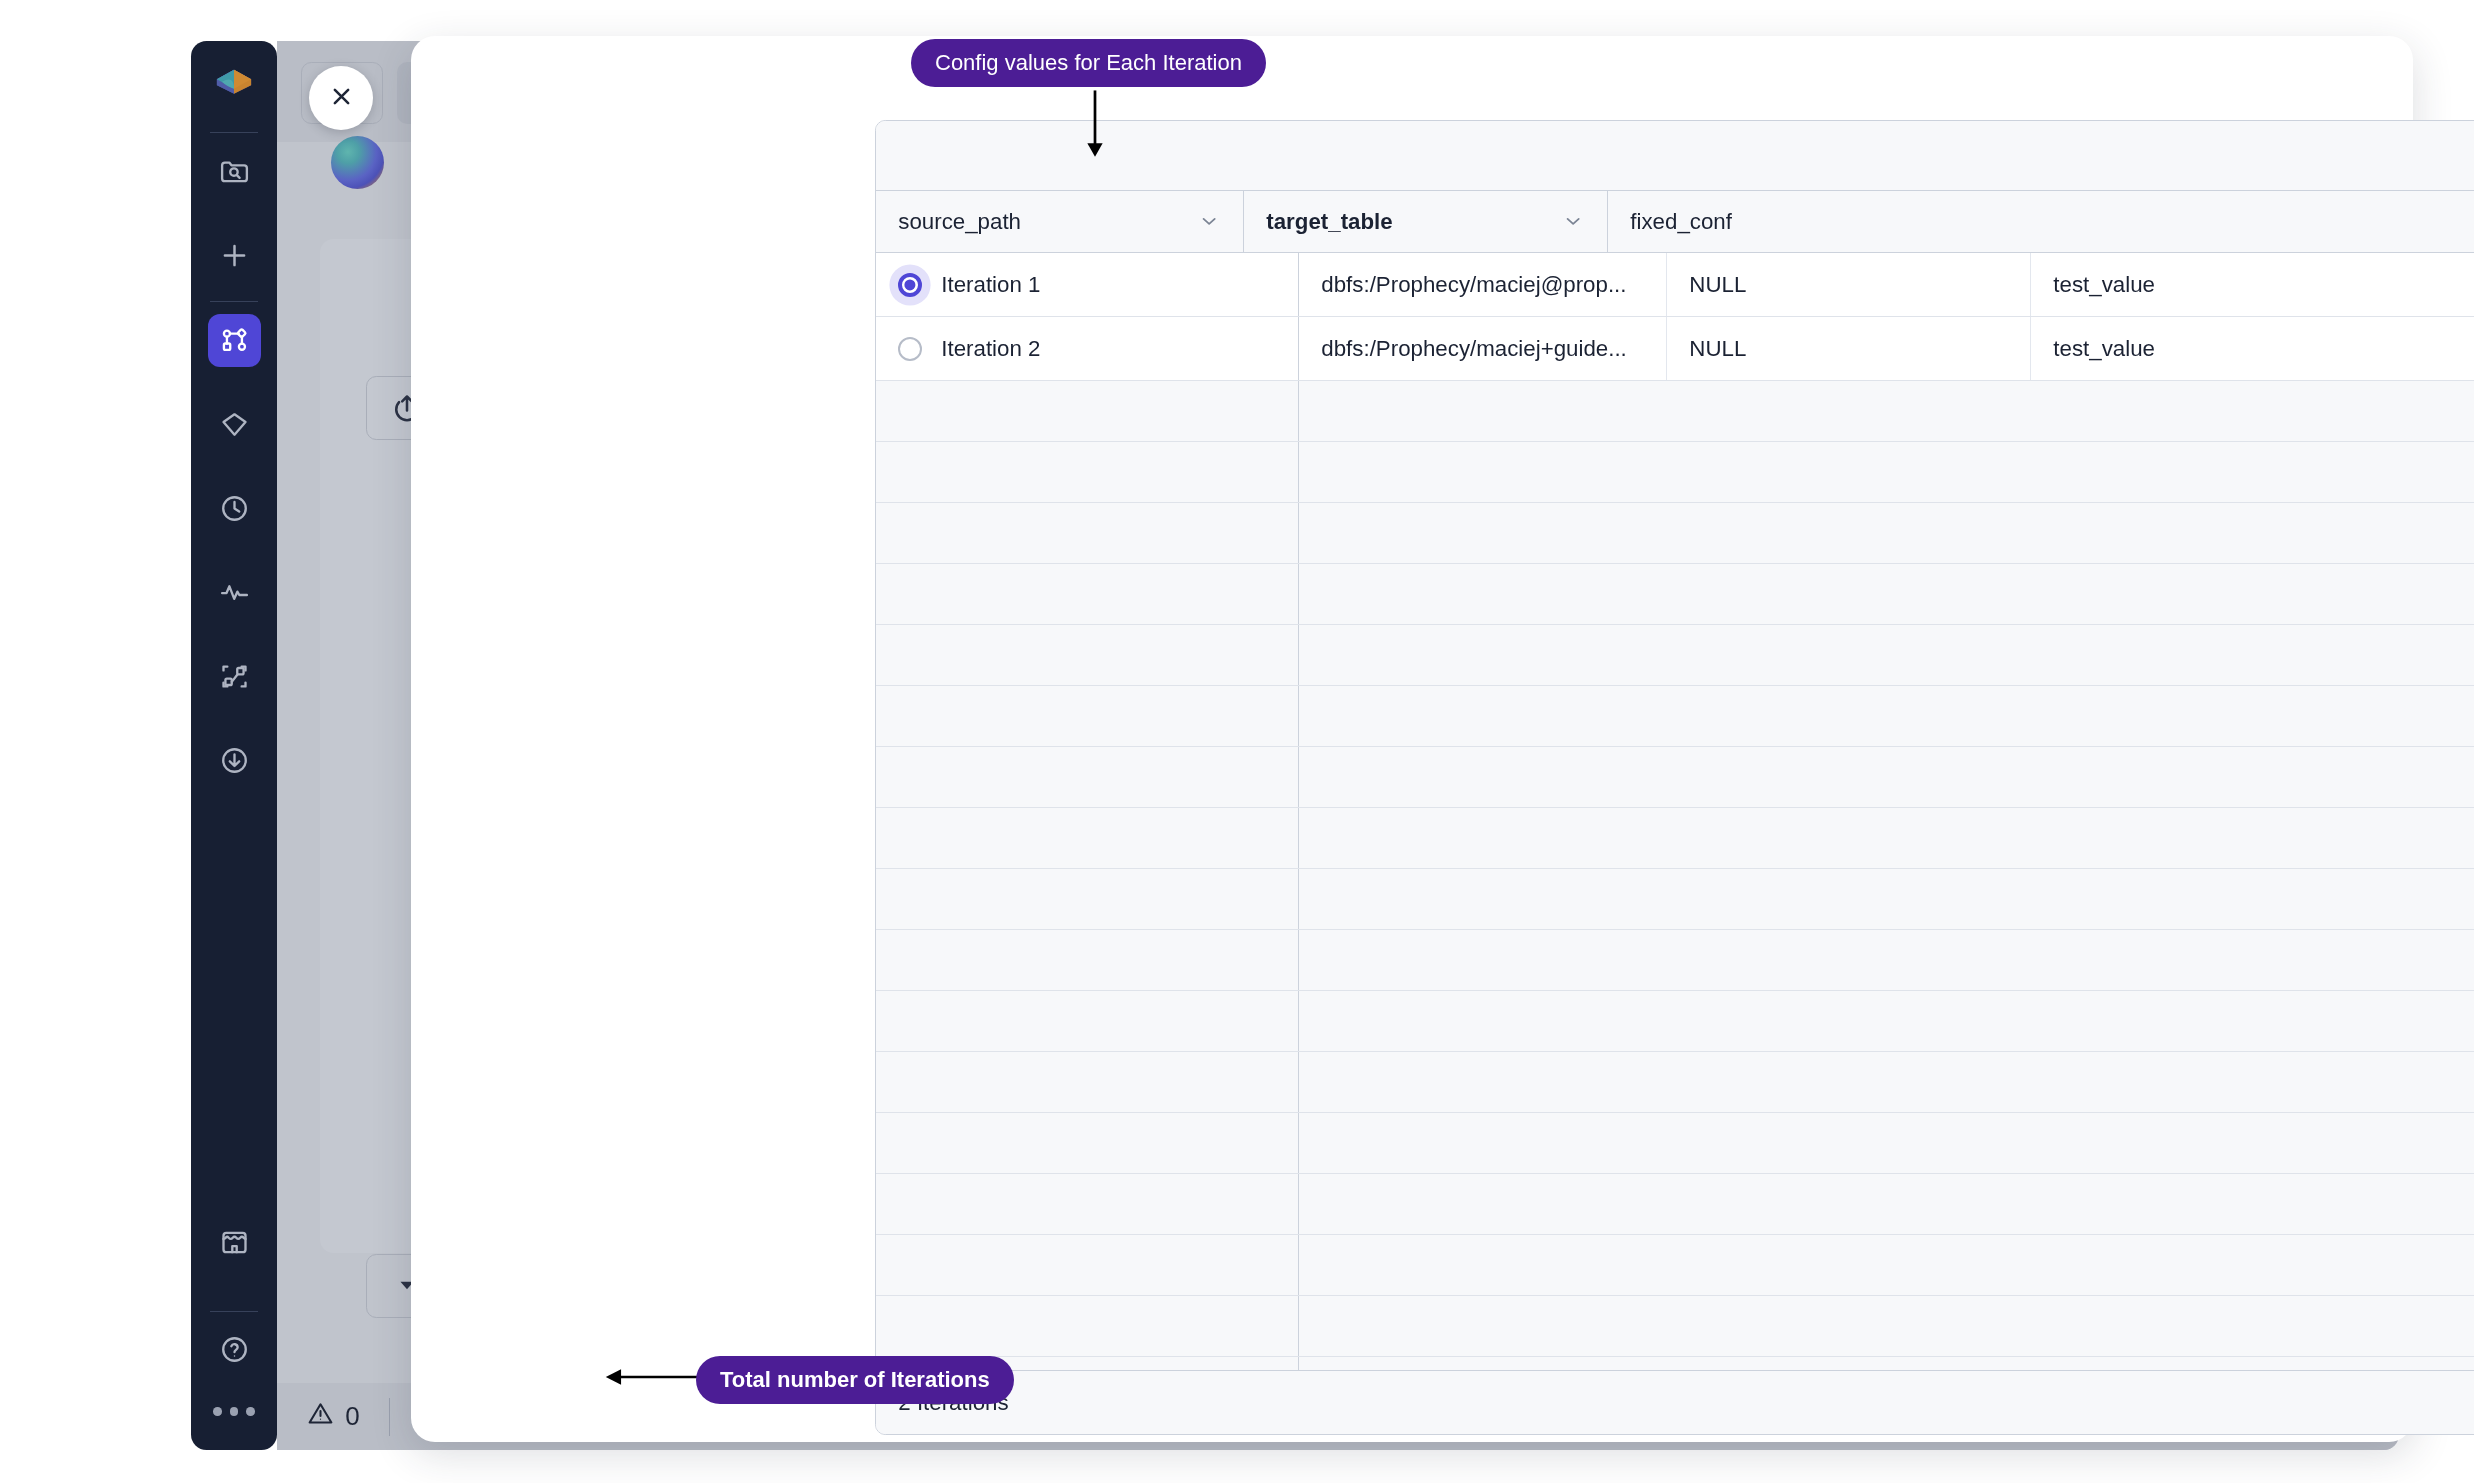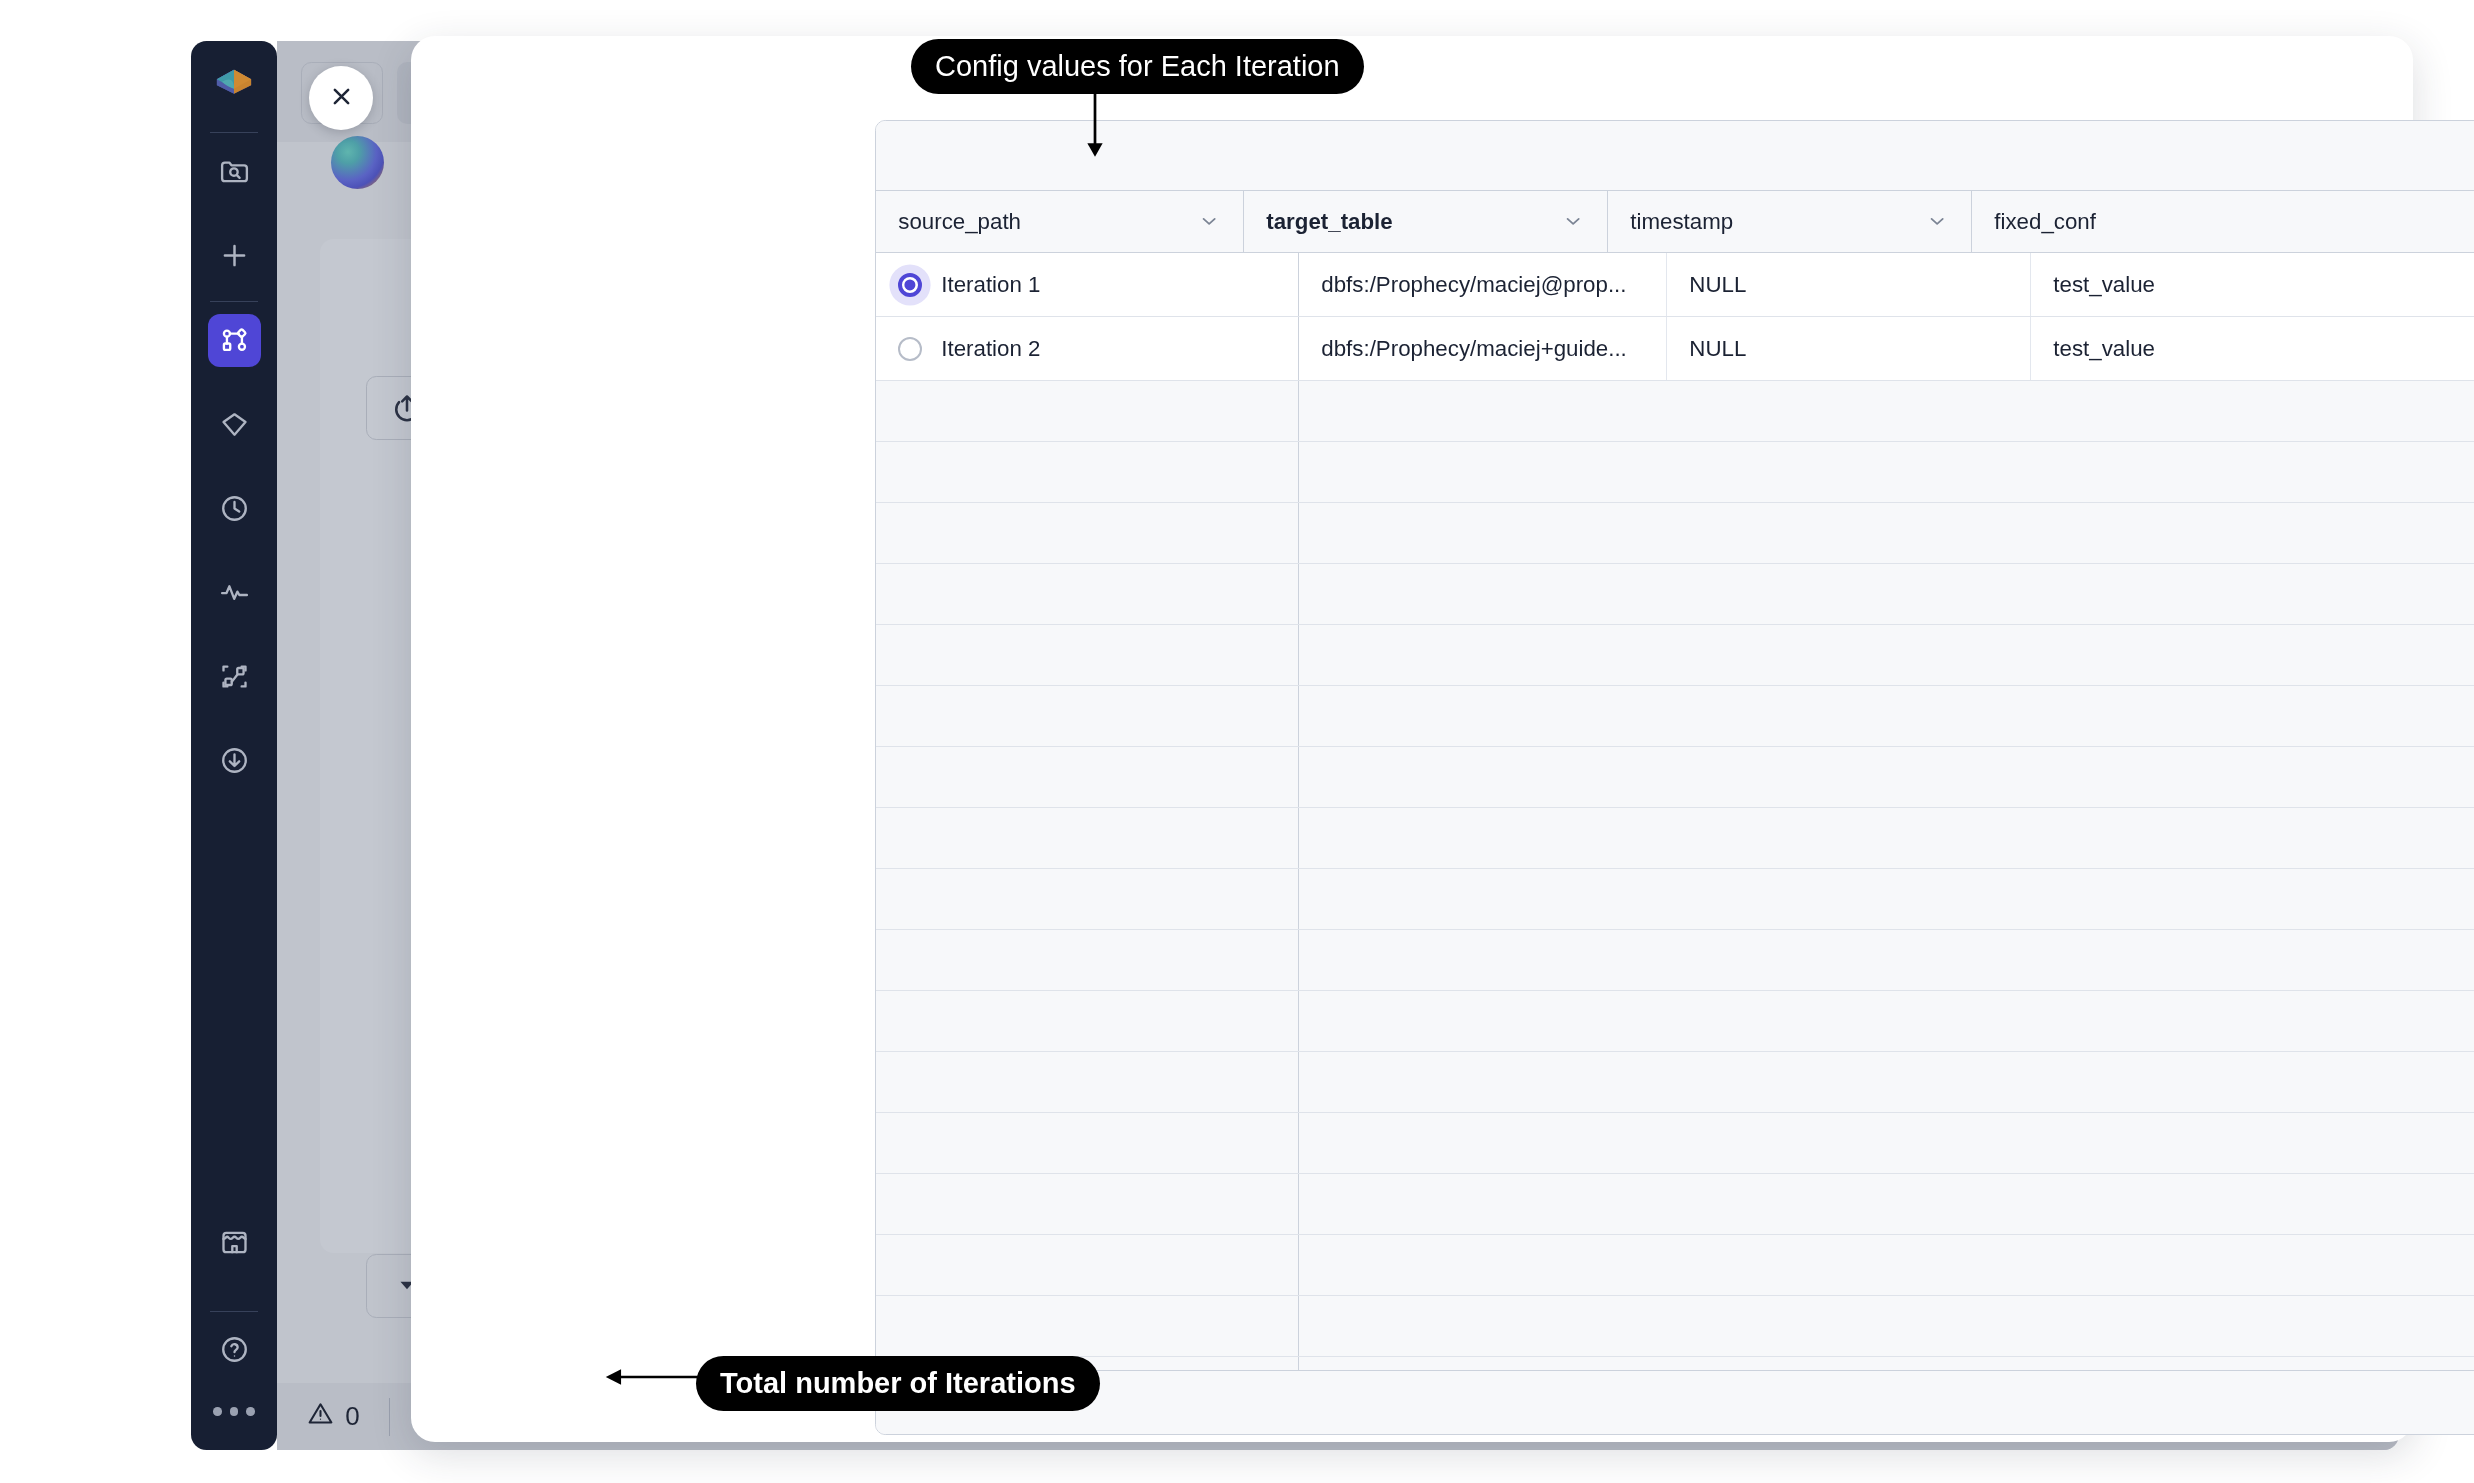--- a/index.html
+++ b/index.html
@@ -171,22 +171,22 @@
 
   .grid-foot {
     height: 64px; background: #f7f8fa; flex: 0 0 auto;
     border-top: 1.3px solid #ccd2dc;
     display: flex; align-items: center; padding-left: 22.3px;
     font-size: 22.3px; color: #1b2233;
   }
 
   
   .callout {
-    position: absolute; background: #000000; color: #ffffff;
-    border-radius: 858px; font-size: 29px;
+    position: absolute; background: #4c1d95; color: #ffffff;
+    border-radius: 858px; font-size: 22px;
     padding: 11.2px 24px; white-space: nowrap; z-index: 40;
   }
   .anno-line { position: absolute; z-index: 39; }
 </style>
 </head>
 <body>
 
 <div id="root">
 
   <div class="rail">
@@ -388,28 +388,20 @@
           </span>
         </div>
         <div class="hcell c2">
           <span>target_table</span>
           <span class="chev">
             <svg width="22.3" height="22.3" viewBox="0 0 24 24" fill="none" stroke="currentColor" stroke-width="1.9" stroke-linecap="round" stroke-linejoin="round">
                 <path d="M6 9.5 12 15l6-5.5"></path>
               </svg>
           </span>
         </div>
-        <div class="hcell c3">
-          <span>timestamp</span>
-          <span class="chev">
-            <svg width="22.3" height="22.3" viewBox="0 0 24 24" fill="none" stroke="currentColor" stroke-width="1.9" stroke-linecap="round" stroke-linejoin="round">
-                <path d="M6 9.5 12 15l6-5.5"></path>
-              </svg>
-          </span>
-        </div>
         <div class="hcell c4">
           <span>fixed_conf</span>
 
         </div>
       </div>
 
       <div class="grid-body" id="grid-body">
           <div class="row data">
             <div class="cell c0 cell-it">
               <span class="radio on"></span>

